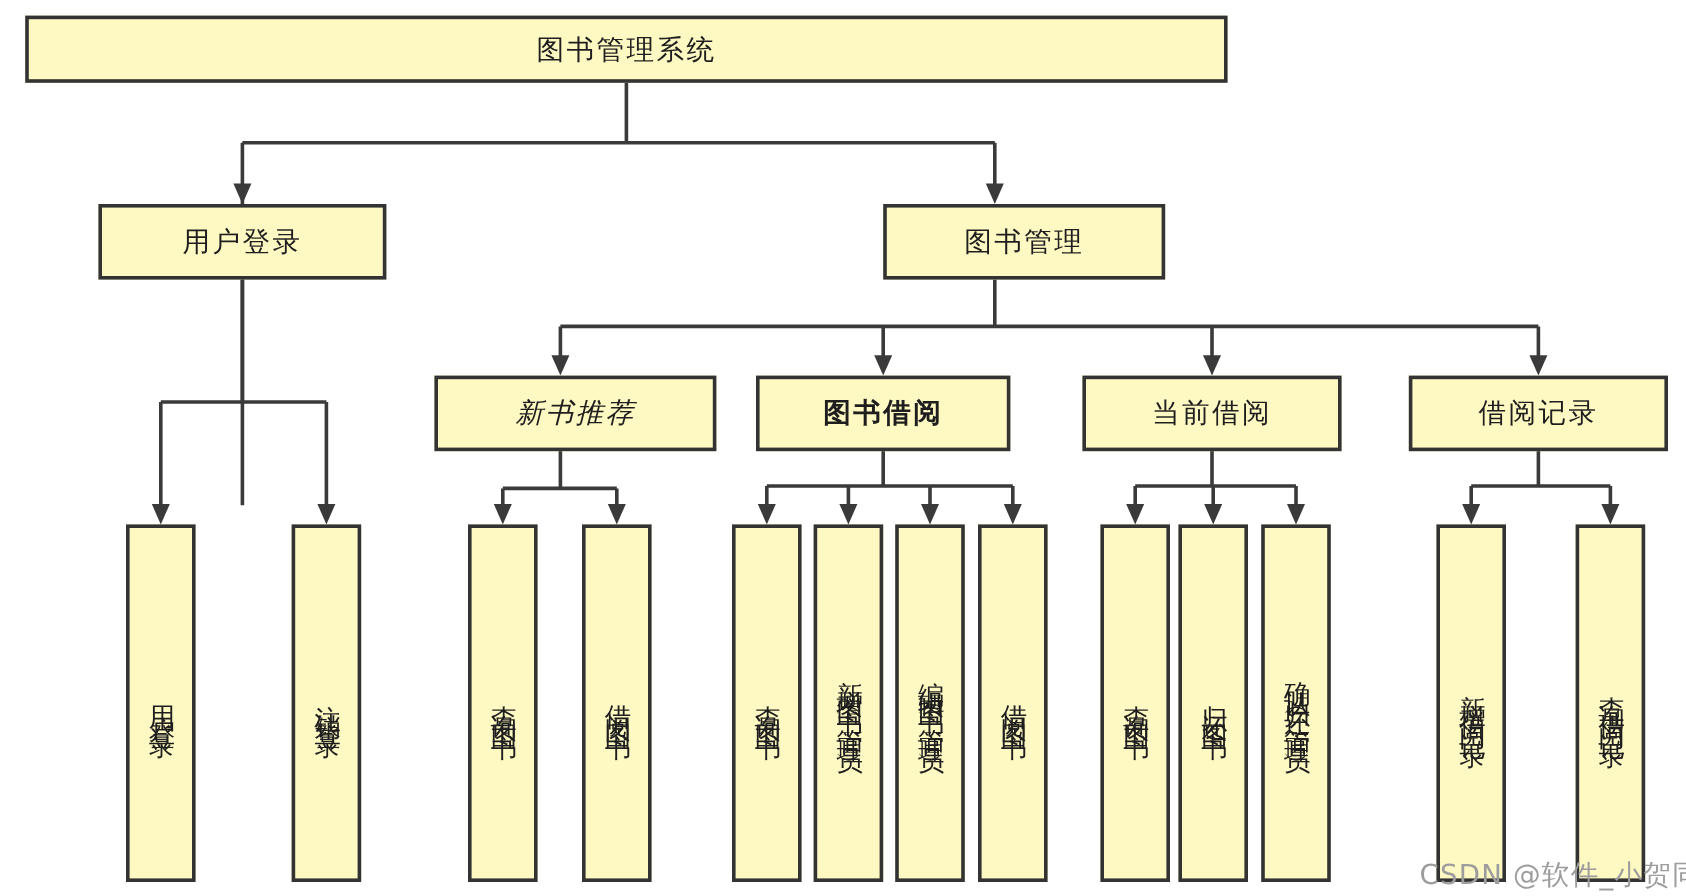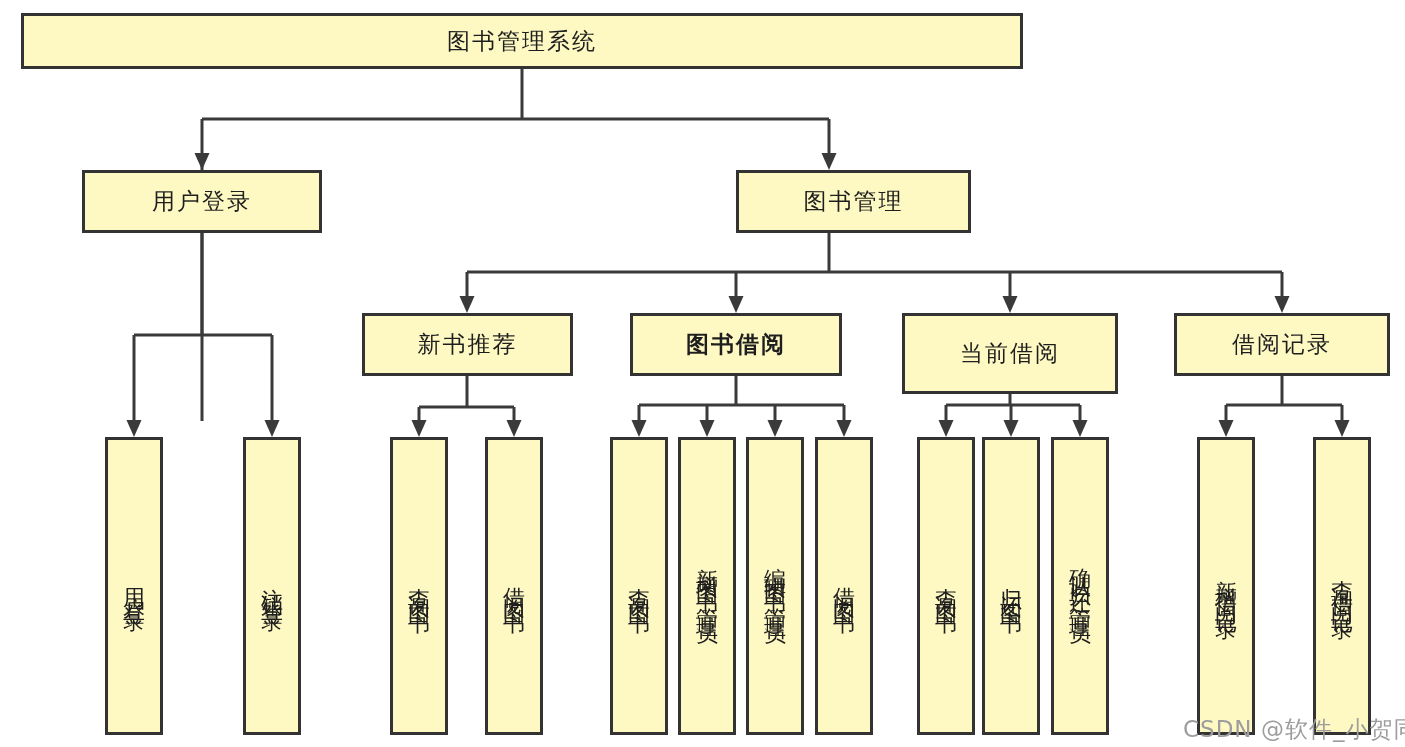--- a/index.html
+++ b/index.html
@@ -73,23 +73,23 @@
     <polygon points="1218.5,420 1233.5,420 1226,437"></polygon>
     <polygon points="1334.5,420 1349.5,420 1342,437"></polygon>
   </g>
 </svg>
 
 <div class="node hnode" style="left:21px;top:13px;width:1002px;height:56px;">图书管理系统</div>
 
 <div class="node hnode" style="left:82px;top:170px;width:240px;height:63px;">用户登录</div>
 <div class="node hnode" style="left:712px;top:170px;width:235px;height:63px;margin-left:24px;">图书管理</div>
 
-<div class="node hnode" style="left:362px;top:313px;width:211px;height:63px;">新书推荐</div>
+<div class="node hnode" style="left:362px;top:313px;width:235px;height:63px;font-style:italic;">新书推荐</div>
 <div class="node hnode" style="left:630px;top:313px;width:212px;height:63px;font-weight:bold;">图书借阅</div>
-<div class="node hnode" style="left:902px;top:313px;width:216px;height:81px;">当前借阅</div>
+<div class="node hnode" style="left:902px;top:313px;width:216px;height:63px;">当前借阅</div>
 <div class="node hnode" style="left:1174px;top:313px;width:216px;height:63px;">借阅记录</div>
 
 <div class="node vnode" style="left:105px;">
   <span class="vtext">用户登录</span>
 </div>
 <div class="node vnode" style="left:243px;">
   <span class="vtext">注销登录</span>
 </div>
 
 <div class="node vnode" style="left:390px;">

